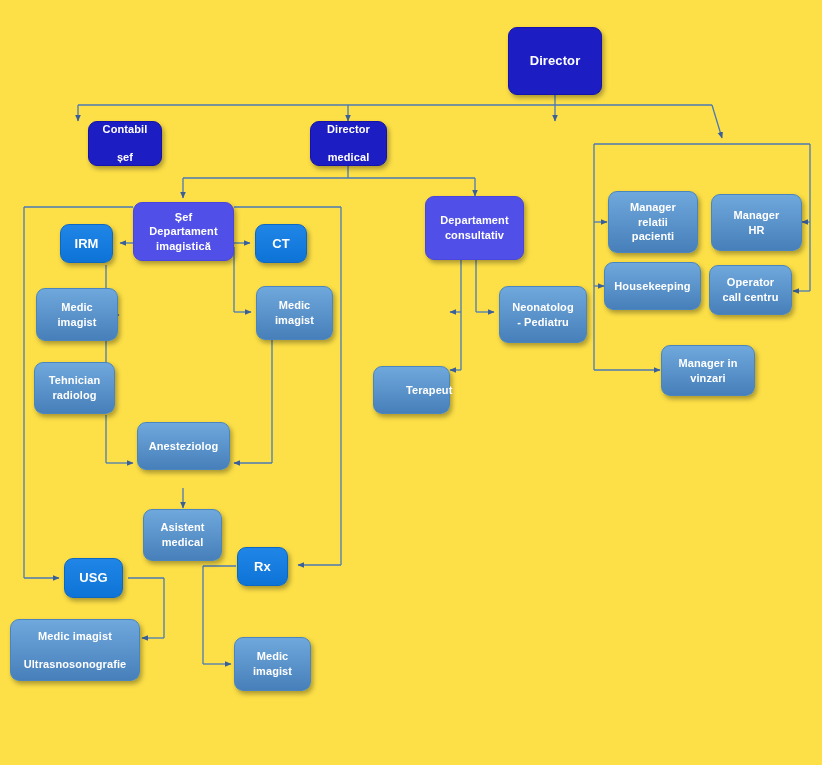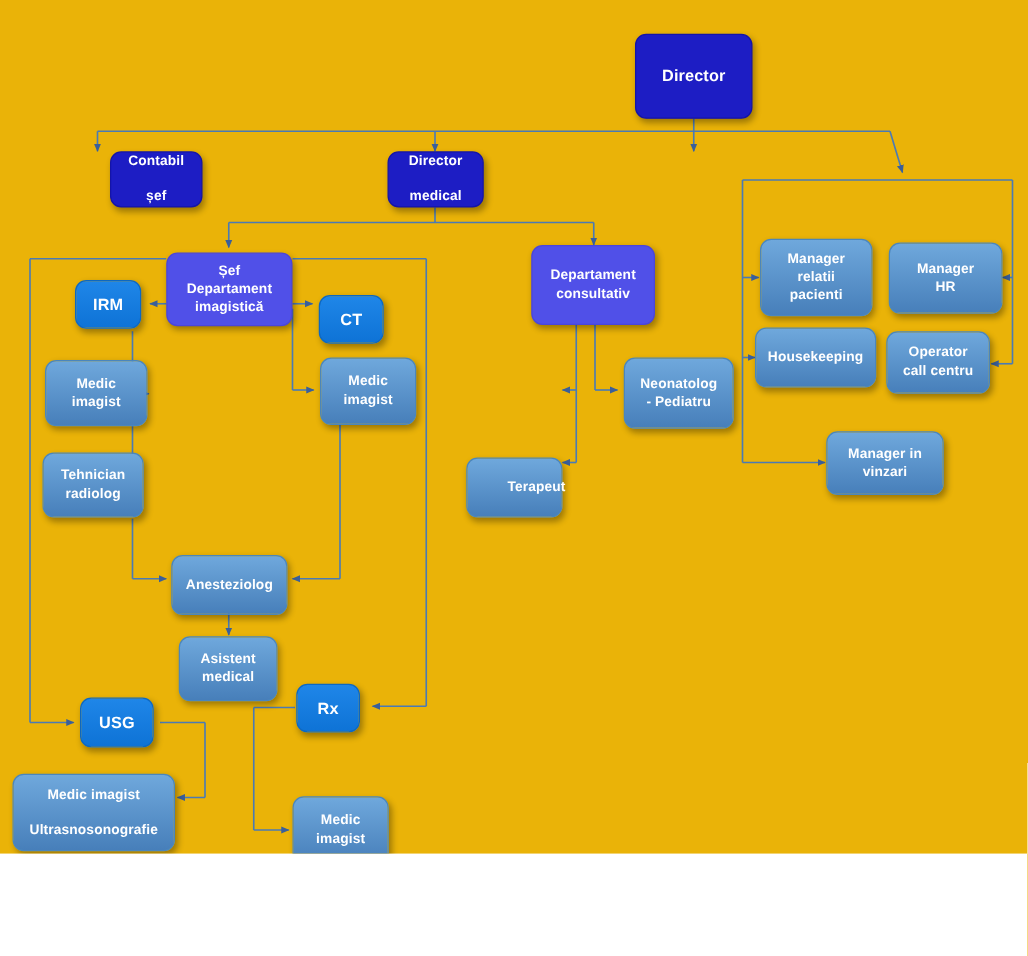--- a/index.html
+++ b/index.html
@@ -6,22 +6,22 @@
     margin: 0;
     padding: 0;
     background: #ffffff;
   }
   body {
     font-family: "Liberation Sans", sans-serif;
   }
   #canvas {
     position: relative;
     width: 822px;
-    height: 683px;
-    background: #eab308;
+    height: 765px;
+    background: #fde047;
     overflow: hidden;
   }
   #wires {
     position: absolute;
     left: 0;
     top: 0;
     width: 822px;
     height: 765px;
     pointer-events: none;
   }
@@ -173,40 +173,40 @@
 
   <div class="node purple fs11" style="left:425px; top:196px; width:99px; height:64px;">
     <span>Departament</span>
     <span>consultativ</span>
   </div>
 
   <div class="node brightblue fs13" style="left:60px; top:224px; width:53px; height:39px;">
     <span>IRM</span>
   </div>
 
-  <div class="node brightblue fs13" style="left:255px; top:224px; width:52px; height:39px;margin-top:12px;">
+  <div class="node brightblue fs13" style="left:255px; top:224px; width:52px; height:39px;">
     <span>CT</span>
   </div>
 
   <div class="node steel fs11" style="left:36px; top:288px; width:82px; height:53px;">
     <span>Medic</span>
     <span>imagist</span>
   </div>
 
   <div class="node steel fs11" style="left:256px; top:286px; width:77px; height:54px;">
     <span>Medic</span>
     <span>imagist</span>
   </div>
 
   <div class="node steel fs11" style="left:34px; top:362px; width:81px; height:52px;">
     <span>Tehnician</span>
     <span>radiolog</span>
   </div>
 
-  <div class="node steel fs11" style="left:137px; top:444px; width:93px; height:48px;">
+  <div class="node steel fs11" style="left:137px; top:422px; width:93px; height:48px;">
     <span>Anesteziolog</span>
   </div>
 
   <div class="node steel fs11" style="left:143px; top:509px; width:79px; height:52px;">
     <span>Asistent</span>
     <span>medical</span>
   </div>
 
   <div class="node brightblue fs13" style="left:64px; top:558px; width:59px; height:40px;">
     <span>USG</span>

